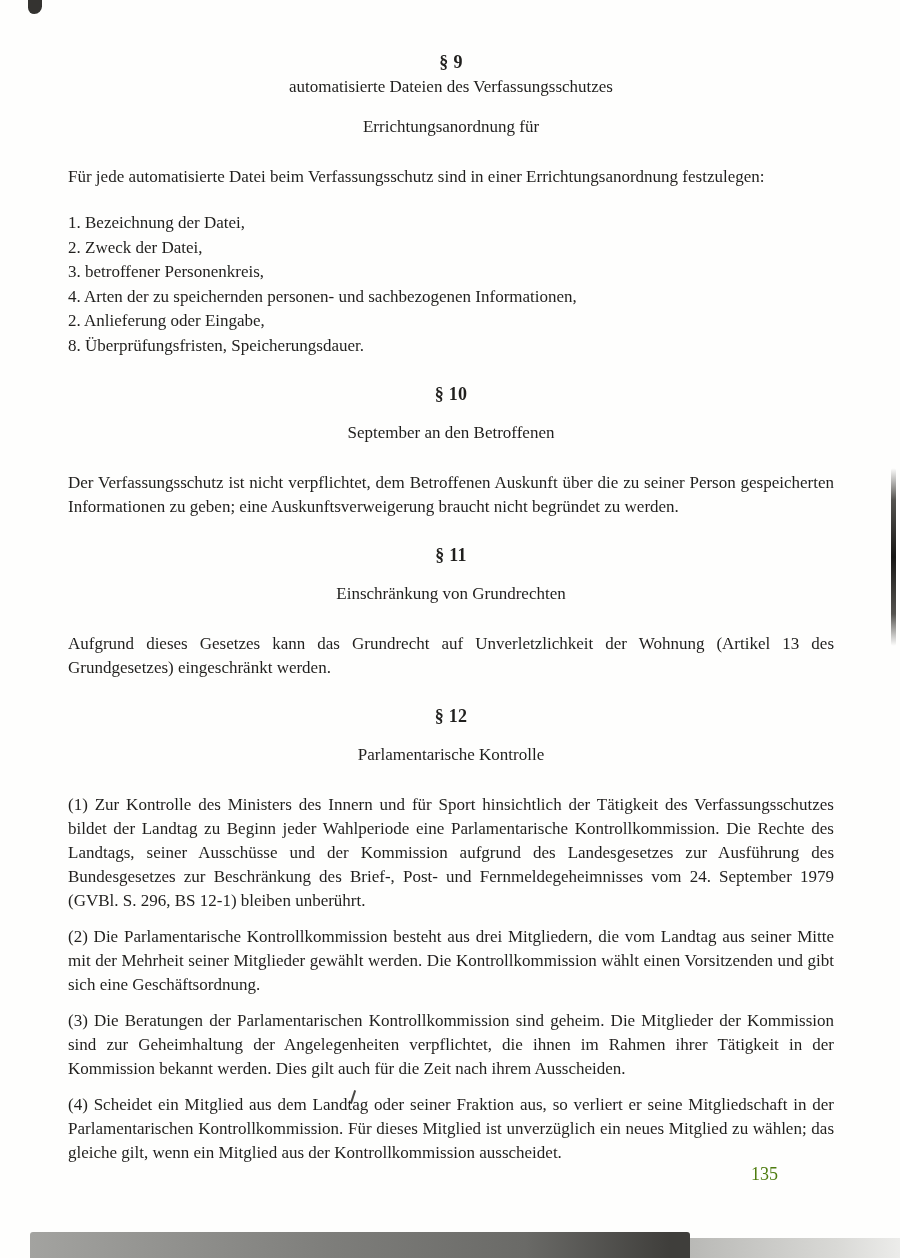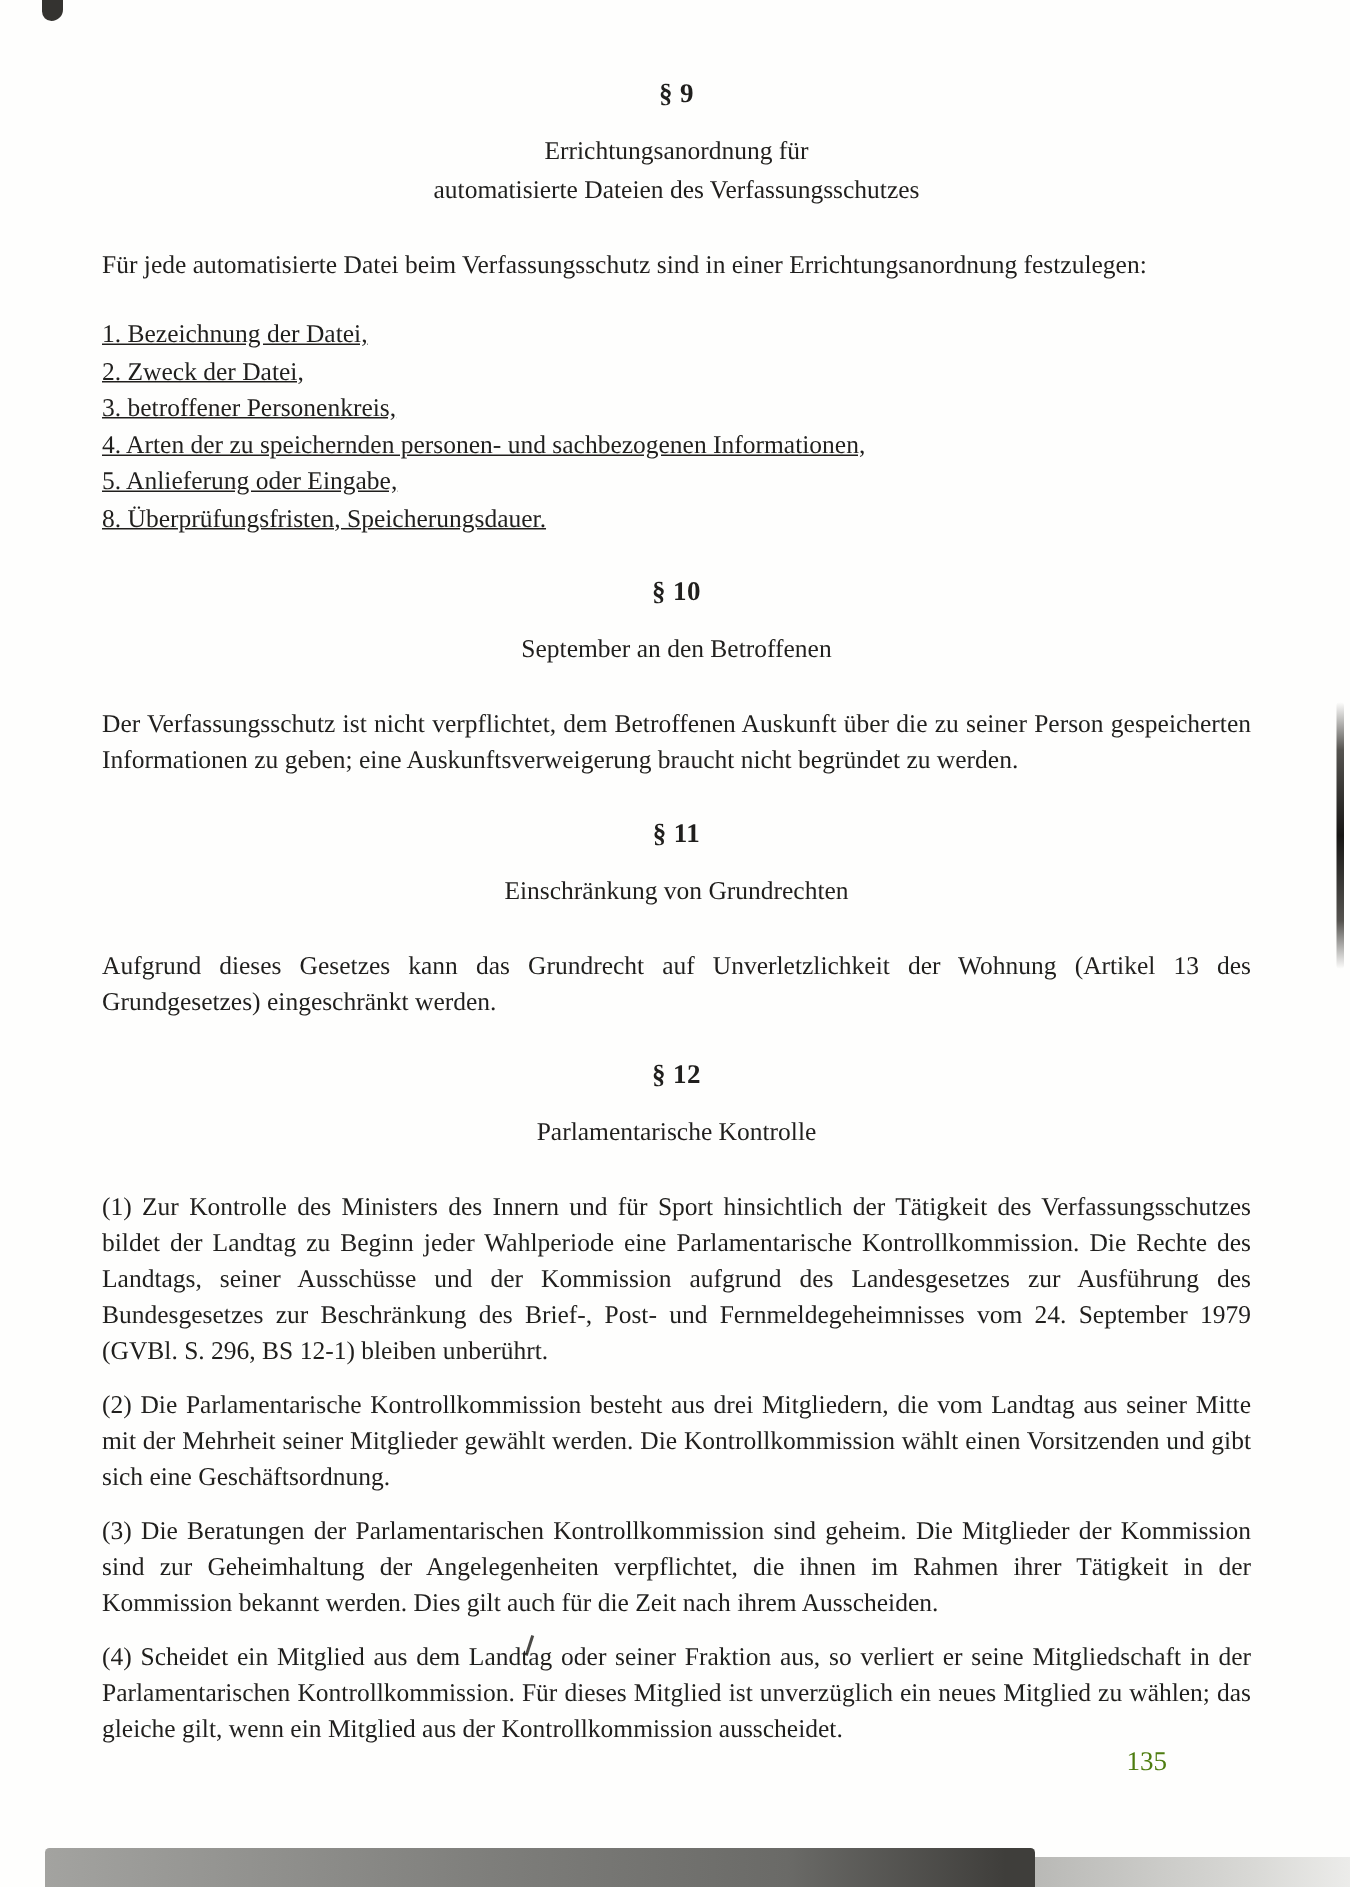--- a/index.html
+++ b/index.html
@@ -48,21 +48,21 @@
     -webkit-hyphens: auto;
   }
   .para-gap { margin-top: 12px; }
   .plain-list {
     list-style: none;
     margin: 22px 0 0 0;
     padding: 0;
     font-size: 17px;
     line-height: 24.5px;
   }
-  .plain-list li { margin: 0; text-decoration: underline; }
+  .plain-list li { margin: 0; }
   .page-number {
     position: absolute;
     top: 1164px;
     right: 122px;
     font-size: 18px;
     color: #4d7c0f;
   }
   
   .artifact { position: absolute; pointer-events: none; }
   .art-top-left {
@@ -103,29 +103,29 @@
   <div class="artifact art-top-left"></div>
   <div class="artifact art-right-edge"></div>
   <div class="artifact art-bottom-band"></div>
   <div class="artifact art-bottom-band-light"></div>
   <div class="artifact art-stray-stroke"></div>
 
   <div class="content">
 
     <section class="section">
       <h2 class="para-heading">§ 9</h2>
+      <div class="para-title" style="margin-top:2px;">automatisierte Dateien des Verfassungsschutzes</div>
       <div class="para-title title-first">Errichtungsanordnung für</div>
-      <div class="para-title" style="margin-top:2px;">automatisierte Dateien des Verfassungsschutzes</div>
       <p class="body-text">Für jede automatisierte Datei beim Verfassungsschutz sind in einer Errichtungsanordnung festzulegen:</p>
       <ol class="plain-list">
         <li>1. Bezeichnung der Datei,</li>
         <li>2. Zweck der Datei,</li>
         <li>3. betroffener Personenkreis,</li>
         <li>4. Arten der zu speichernden personen- und sachbezogenen Informationen,</li>
-        <li>5. Anlieferung oder Eingabe,</li>
+        <li>2. Anlieferung oder Eingabe,</li>
         <li>8. Überprüfungsfristen, Speicherungsdauer.</li>
       </ol>
     </section>
 
     <section class="section">
       <h2 class="para-heading heading-gap">§ 10</h2>
       <div class="para-title title-first">September an den Betroffenen</div>
       <p class="body-text">Der Verfassungsschutz ist nicht verpflichtet, dem Betroffenen Auskunft über die zu seiner Person gespeicherten Informationen zu geben; eine Auskunftsverweigerung braucht nicht begründet zu werden.</p>
     </section>
 

